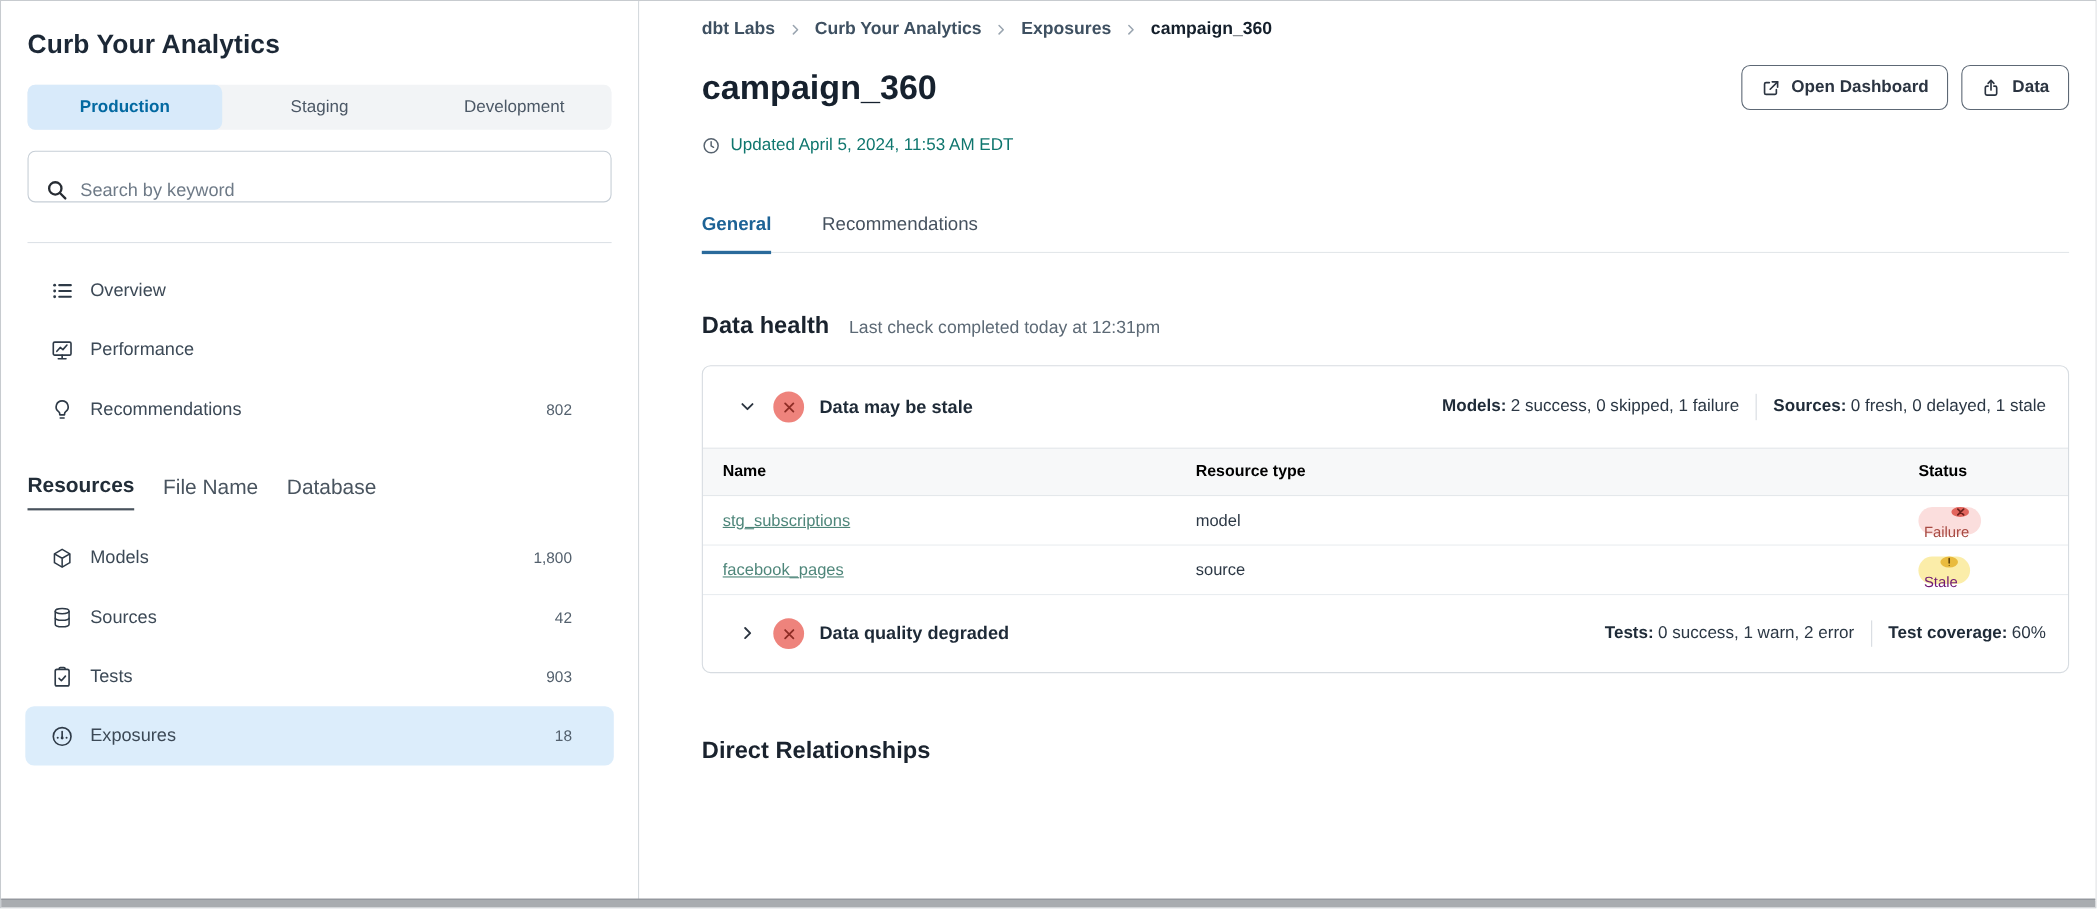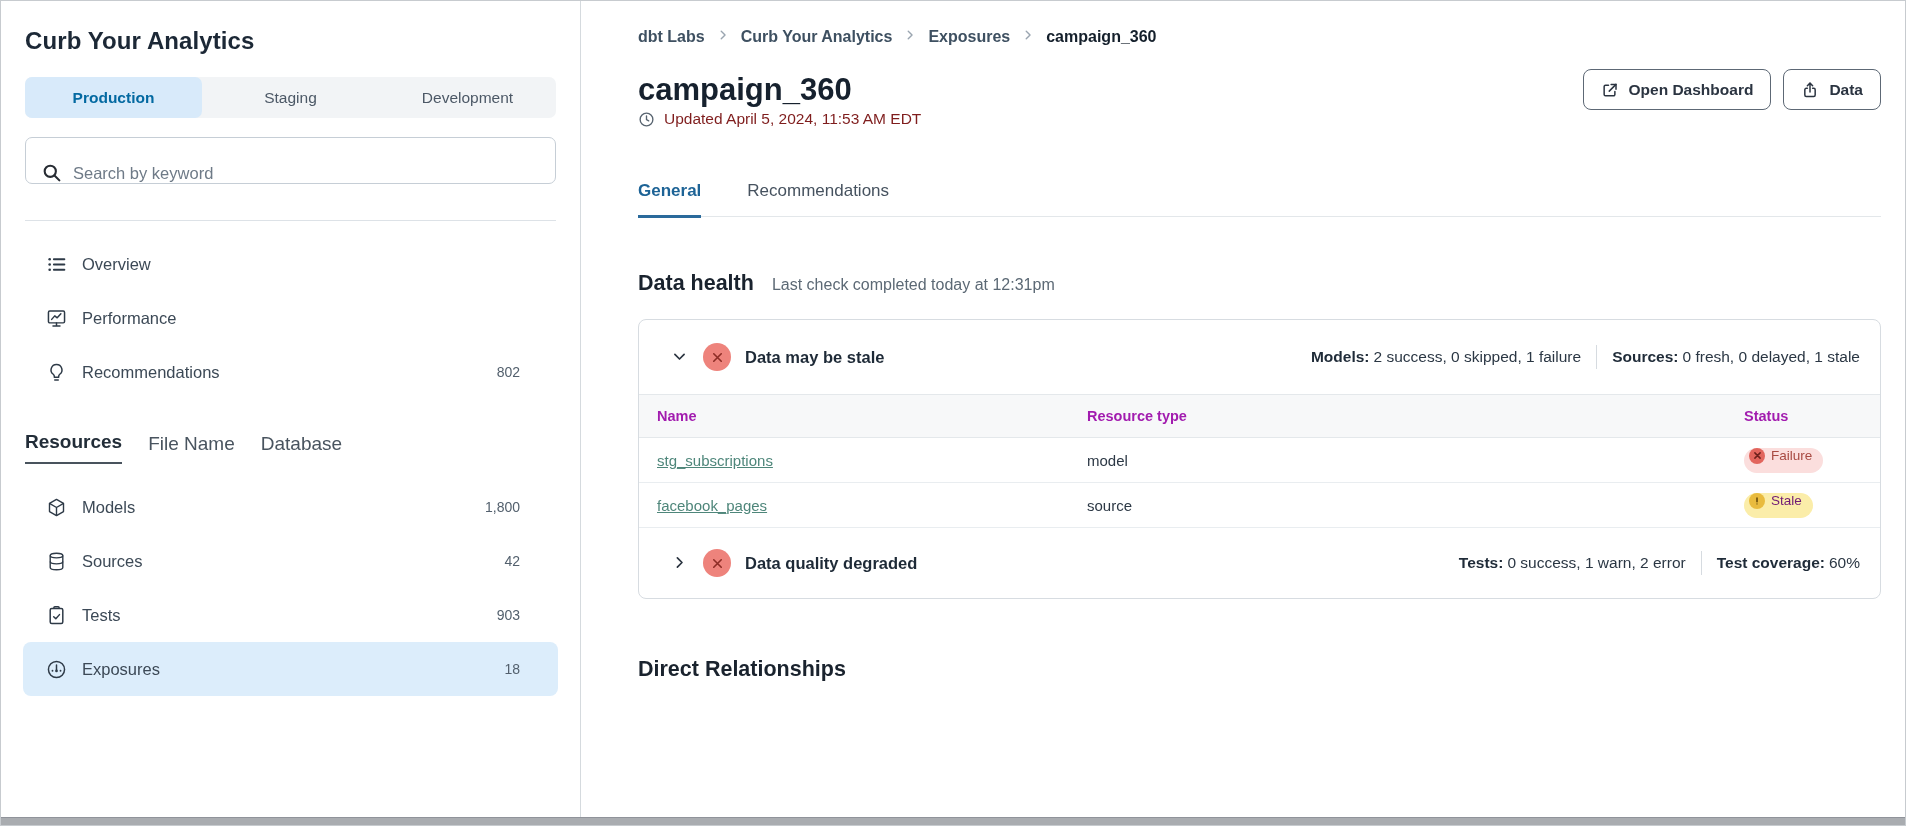--- a/index.html
+++ b/index.html
@@ -29,30 +29,30 @@
   .side-label { font-size:16.5px; color:#3c4956; }
   .sicon-wrap { width:21px; height:21px; color:#2e3a47; flex:0 0 auto; }
   .sicon { width:21px; height:21px; }
   .count { margin-left:auto; font-size:14px; color:#53606d; }
   .res-tabs { margin:32px 24px 0; display:flex; gap:26px; align-items:flex-end; }
   .res-tab { font-size:19px; color:#49545f; padding-bottom:9px; cursor:pointer; }
   .res-tab.active { color:#222d38; font-weight:700; border-bottom:2.5px solid #49535d; }
 
   
   .main { position:absolute; left:581px; top:0; width:1325px; height:818px; padding:0 26px 0 56px; background:#fff; }
-  .breadcrumb { margin-top:27px; display:flex; gap:11px; font-size:16px; font-weight:700; color:#3e5061; }
+  .breadcrumb { margin-top:17px; display:flex; align-items:center; gap:11px; font-size:16px; font-weight:700; color:#3e5061; }
   .crumb { cursor:pointer; }
   .crumb.current { color:#141f2b; cursor:default; }
   .crumb-sep { width:14px; height:14px; color:#9aa5b0; }
   .header-row { margin-top:23px; display:flex; align-items:center; }
   .page-title { font-size:31px; font-weight:700; color:#16212e; }
   .actions { margin-left:auto; display:flex; gap:12px; }
   .btn { height:41px; border:1px solid #5d6875; border-radius:8px; background:#fff; display:inline-flex; align-items:center; gap:10px; padding:0 17px; font-size:15.5px; font-weight:700; color:#2b3441; cursor:pointer; font-family:"Liberation Sans", sans-serif; }
   .btn-ico { width:18px; height:18px; color:#2b3441; }
-  .updated-row { display:flex; align-items:center; gap:9px; font-size:15.5px; color:#7f1d1d; }
+  .updated-row { margin-top:23px; display:flex; align-items:center; gap:9px; font-size:15.5px; color:#0f766e; }
   .clock { width:17px; height:17px; color:#57636f; }
   .tabs-row { margin-top:53px; display:flex; gap:46px; border-bottom:1px solid #e3e7ea; }
   .tab { font-size:17px; color:#46525f; padding-bottom:14px; cursor:pointer; }
   .tab.active { color:#1d6396; font-weight:700; border-bottom:3px solid #2a6a9b; margin-bottom:-2px; }
   .section-head { margin-top:54px; display:flex; align-items:baseline; gap:18px; }
   .section-title { font-size:21.5px; font-weight:700; color:#1a232e; }
   .section-sub { font-size:16px; color:#5c6975; }
 
   
   .dh-card { margin-top:23px; border:1px solid #d7dce1; border-radius:8px; background:#fff; overflow:hidden; }
@@ -61,29 +61,29 @@
   .chev-btn { width:22px; height:22px; color:#2b3440; cursor:pointer; flex:0 0 auto; }
   .chev-btn svg { width:17px; height:17px; margin:2px auto 0; }
   .xcircle { width:28px; height:28px; border-radius:50%; background:#ee837c; display:flex; align-items:center; justify-content:center; margin-left:13px; flex:0 0 auto; }
   .xcircle svg { width:15px; height:15px; }
   .group-title { margin-left:14px; font-size:16.5px; font-weight:700; color:#1e2a37; }
   .group-stats { margin-left:auto; display:flex; align-items:center; gap:15px; font-size:15.5px; color:#2b3744; }
   .stat b { color:#1f2b38; }
   .stat-val { margin-left:4px; }
   .stat-div { width:1px; height:24px; background:#d6dbe0; }
 
-  .dh-table .t-head { height:44px; background:#f7f8f9; border-top:1px solid #e4e8eb; border-bottom:1px solid #e4e8eb; display:flex; align-items:center; font-size:14.5px; font-weight:700; color:#a21caf; }
+  .dh-table .t-head { height:44px; background:#f7f8f9; border-top:1px solid #e4e8eb; border-bottom:1px solid #e4e8eb; display:flex; align-items:center; font-size:14.5px; font-weight:700; color:#000000; }
   .dh-table .t-row { height:45px; display:flex; align-items:center; font-size:15px; border-bottom:1px solid #e9edf0; }
   .col-name { flex:0 0 448px; padding-left:18px; }
   .col-type { flex:0 0 657px; }
   .col-status { flex:1 1 auto; display:flex; }
   .t-link { color:#4e867a; text-decoration:underline; cursor:pointer; }
   .t-type { color:#2c3845; }
 
-  .badge { display:inline-flex; align-items:flex-start; gap:6px; height:25px; padding:0 11px 0 5px; border-radius:999px; font-size:13.5px; }
+  .badge { display:inline-flex; align-items:flex-end; gap:6px; height:25px; padding:0 11px 0 5px; border-radius:999px; font-size:13.5px;flex-direction:column; }
   .badge-failure { background:#fbdedd; color:#a84a42; }
   .badge-stale { background:#fbeda9; color:#701a75; }
   .badge-dot { width:16px; height:16px; border-radius:50%; display:flex; align-items:center; justify-content:center; }
   .badge-dot.fail { background:#e2655d; }
   .badge-dot.stale { background:#e9bb3e; }
   .badge-dot svg { width:9px; height:9px; }
   .badge-dot.stale svg { width:10px; height:10px; }
 
   .dr-title { margin-top:58px; font-size:21.5px; font-weight:700; color:#1a232e; }
 </style>

